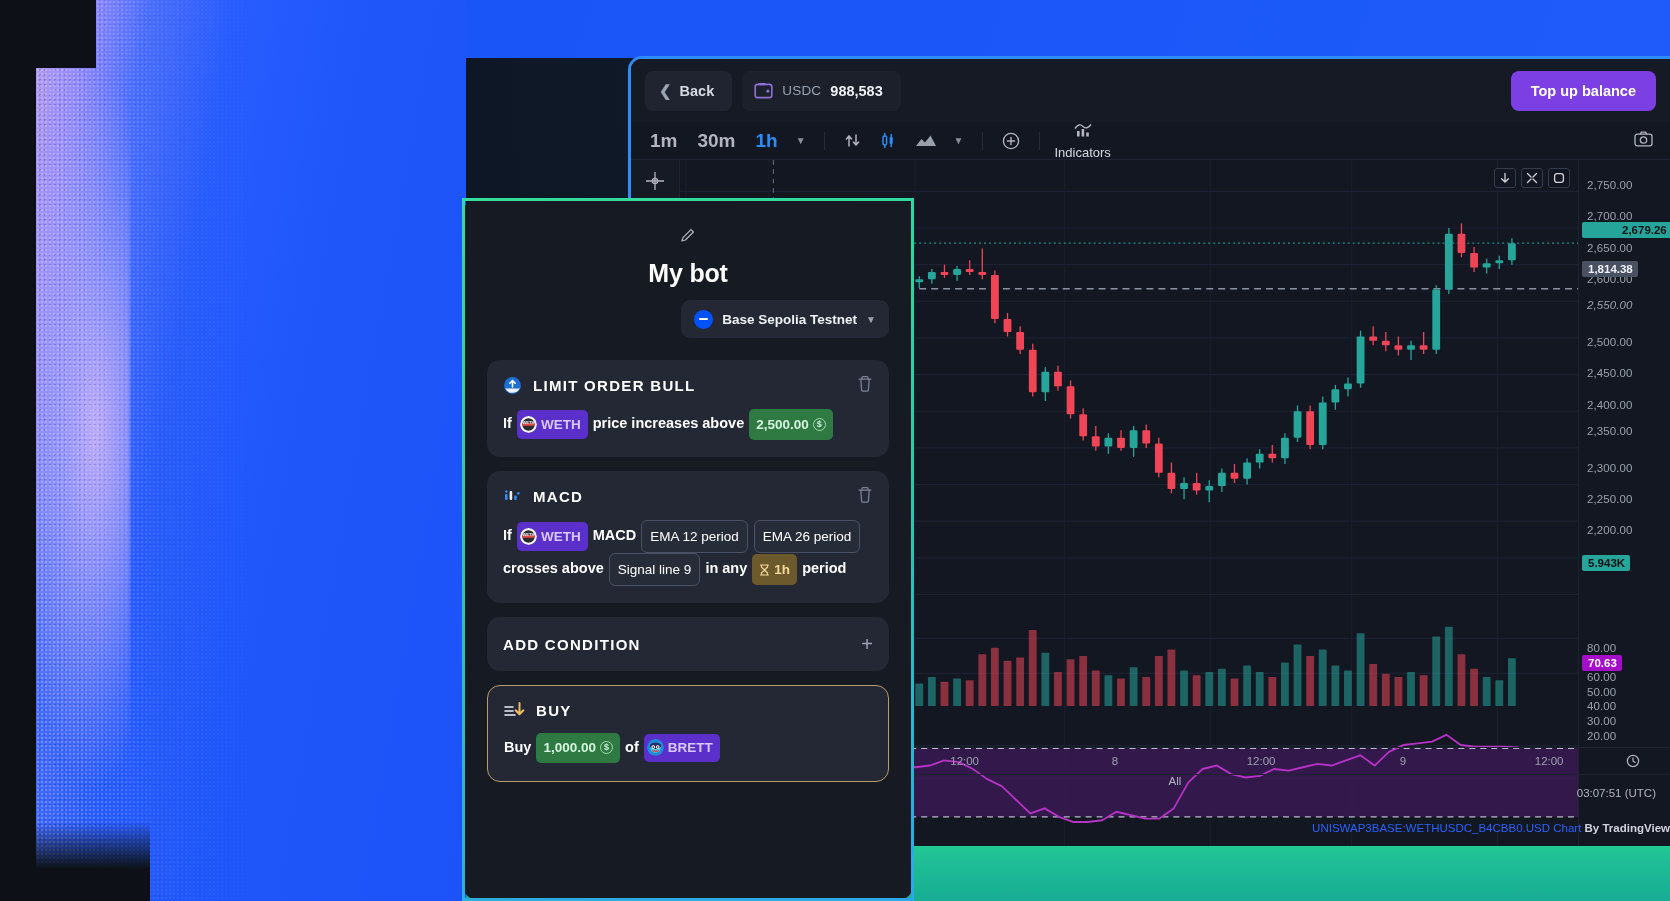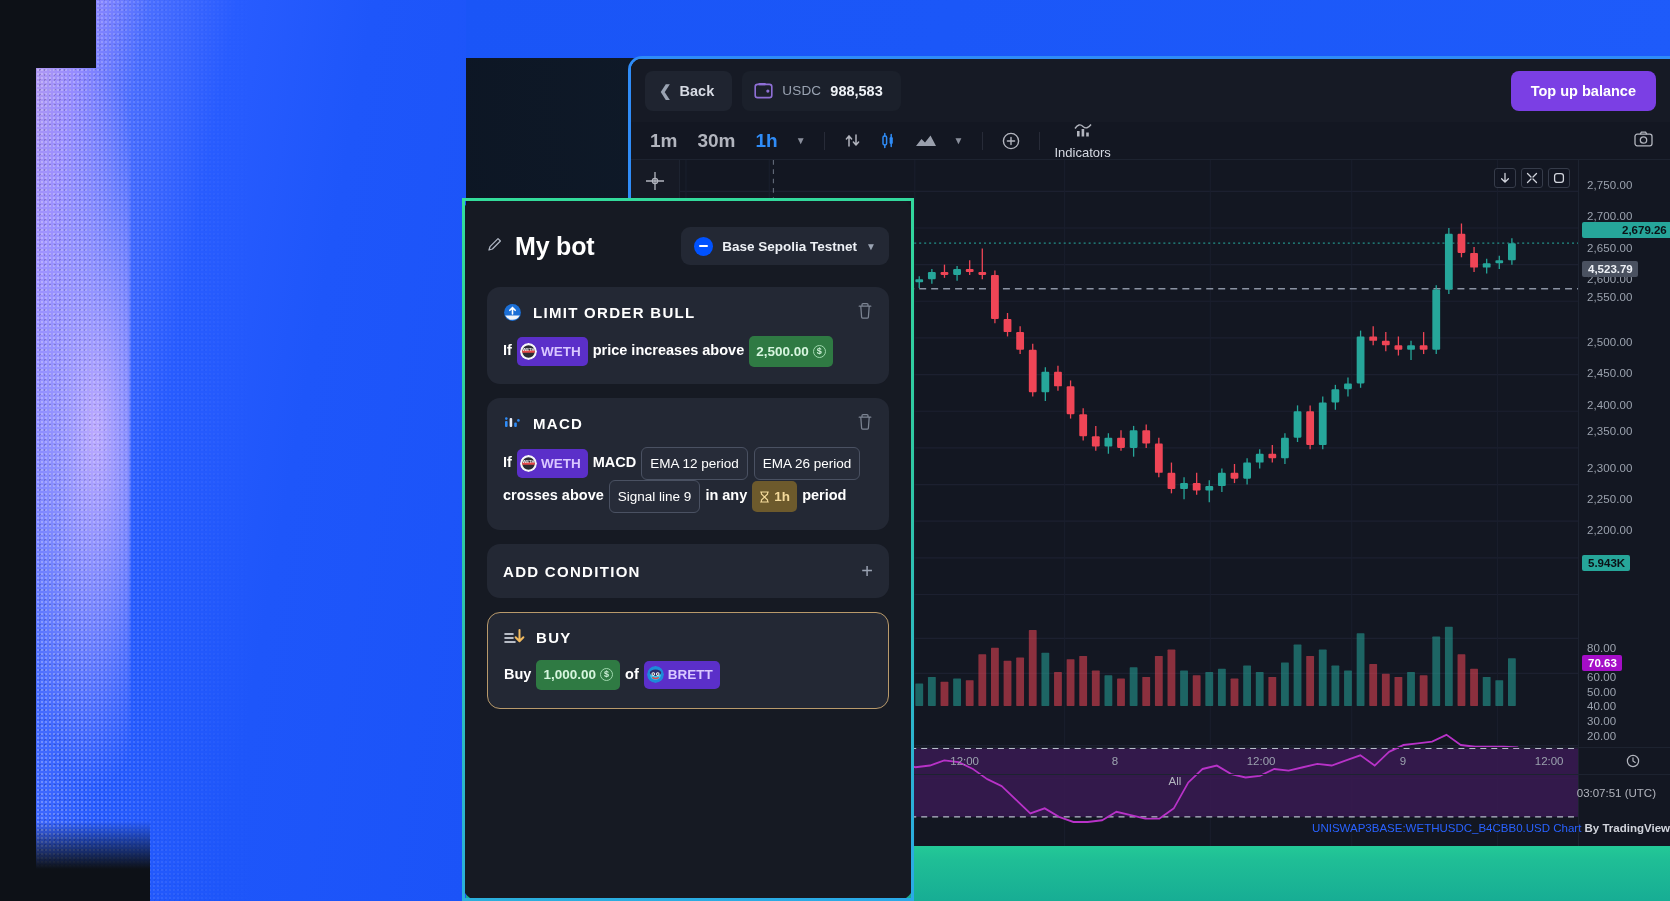--- a/index.html
+++ b/index.html
@@ -218,21 +218,21 @@
   .bot-panel {
     position: absolute; left: 462px; top: 198px; width: 452px; height: 703px;
     background: #161a23;
     border: 3px solid;
     border-image: linear-gradient(170deg, #33dd9b 0%, #2fc8a4 45%, #2aa9e8 100%) 1;
     border-radius: 18px;
     overflow: hidden;
   }
   .bot-scroll { position: absolute; inset: 0; padding: 26px 22px 0 22px; }
 
-  .bot-titlerow { display: flex; align-items: center; gap: 12px; margin-bottom: 22px; }
+  .bot-titlerow { display: flex; align-items: center; gap: 12px; margin-bottom: 22px; flex-direction: column; }
   .pencil-ico { cursor: pointer; flex: none; }
   .bot-title { color: #fff; font-size: 25px; font-weight: 700; letter-spacing: -.2px; }
   .network-sel {
     margin-left: auto; display: flex; align-items: center; gap: 9px;
     background: #232834; border-radius: 9px; height: 38px; padding: 0 13px;
     cursor: pointer;
   }
   .net-dot {
     width: 19px; height: 19px; border-radius: 50%; background: #0052ff;
     display: flex; align-items: center; justify-content: center; flex: none;
@@ -673,36 +673,36 @@
                 <rect x="1.6" y="1.6" width="8.8" height="8.8" rx="2.4" fill="none" stroke="#d1d4dc" stroke-width="1.3"></rect>
               </svg>
             </div>
           </div>
 
           <div class="price-axis" id="price-axis">
               <span class="px-label" style="top: 18.85px;">2,750.00</span>
               <span class="px-label" style="top: 50.2667px;">2,700.00</span>
               <span class="px-label" style="top: 81.6833px;">2,650.00</span>
               <span class="px-label" style="top: 113.1px;">2,600.00</span>
-              <span class="px-label" style="top: 131px;">2,550.00</span>
+              <span class="px-label" style="top: 139px; font-style: italic;">2,550.00</span>
               <span class="px-label" style="top: 175.933px;">2,500.00</span>
               <span class="px-label" style="top: 207.35px;">2,450.00</span>
               <span class="px-label" style="top: 238.767px;">2,400.00</span>
               <span class="px-label" style="top: 265px;">2,350.00</span>
               <span class="px-label" style="top: 301.6px;">2,300.00</span>
               <span class="px-label" style="top: 333.017px;">2,250.00</span>
               <span class="px-label" style="top: 364.433px;">2,200.00</span>
               <span class="px-label" style="top: 481.726px;">80.00</span>
               <span class="px-label" style="top: 511.041px;">60.00</span>
               <span class="px-label" style="top: 525.699px;">50.00</span>
               <span class="px-label" style="top: 540.356px;">40.00</span>
               <span class="px-label" style="top: 555.014px;">30.00</span>
               <span class="px-label" style="top: 569.671px;">20.00</span>
               <span class="px-badge badge-green" style="top: 62.2983px; padding-left: 40px;">2,679.26</span>
-              <span class="px-badge badge-grey" style="top: 101.337px;">4,523.79</span>
+              <span class="px-badge badge-grey" style="top: 101.337px;">1,814.38</span>
               <span class="px-badge badge-green" style="top: 395px;">5.943K</span>
               <span class="px-badge badge-purple" style="top: 495.384px;">70.63</span>
             </div>
 
         </div>
 
         <div class="time-axis" id="time-axis">
           <span class="clock-ico">
             <svg width="14" height="14" viewBox="0 0 14 14">
               <circle cx="7" cy="7" r="5.6" fill="none" stroke="#b2b5be" stroke-width="1.2"></circle>

